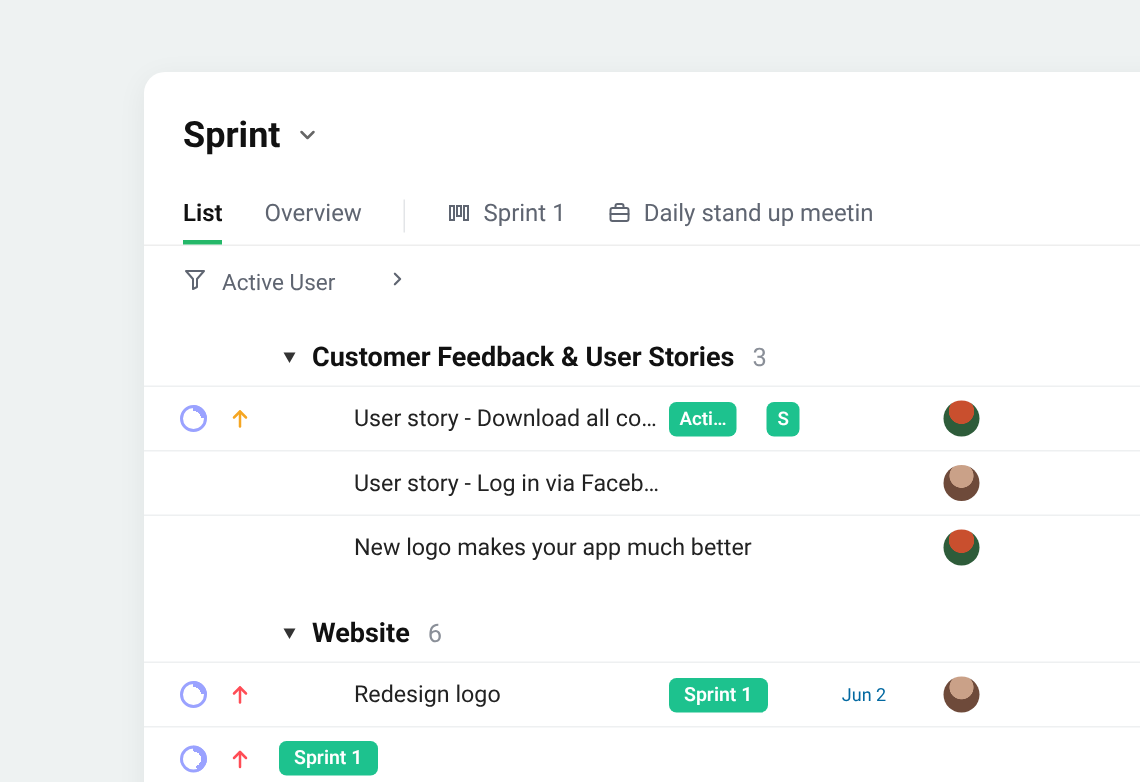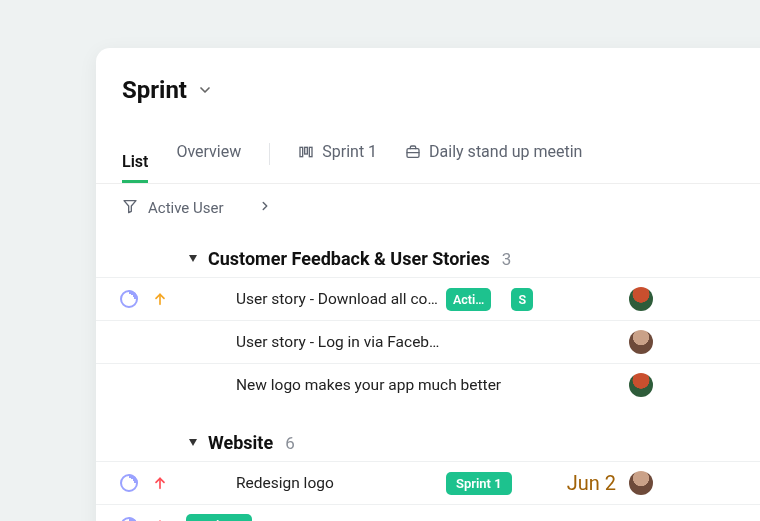--- a/index.html
+++ b/index.html
@@ -51,21 +51,20 @@
     gap: 8px;
     padding: 8px 0 12px 0;
     cursor: pointer;
     white-space: nowrap;
   }
   .tab.active {
     color: #111;
     font-weight: 600;
     border-bottom: 3px solid #25b869;
     padding-bottom: 9px;
-    margin-top: 20px;
   }
   .tabsep {
     width: 1px;
     height: 22px;
     background: #e3e5e8;
   }
   .tabicon { display: inline-flex; color: #5f6571; }
   .filterbar {
     display: flex;
     align-items: center;
@@ -137,23 +136,23 @@
     border-radius: 5px;
     white-space: nowrap;
   }
   .badge.sprint {
     background: #1dc28e;
     font-size: 13px;
     padding: 4px 10px;
   }
   .datecol {
     width: 80px;
-    font-size: 20px;
-    color: #a16207;
-    text-align: right;
+    font-size: 12px;
+    color: #0369a1;
+    text-align: center;
   }
   .avcol {
     width: 50px;
     display: flex;
     justify-content: center;
   }
   .avatar {
     width: 24px;
     height: 24px;
     border-radius: 50%;

